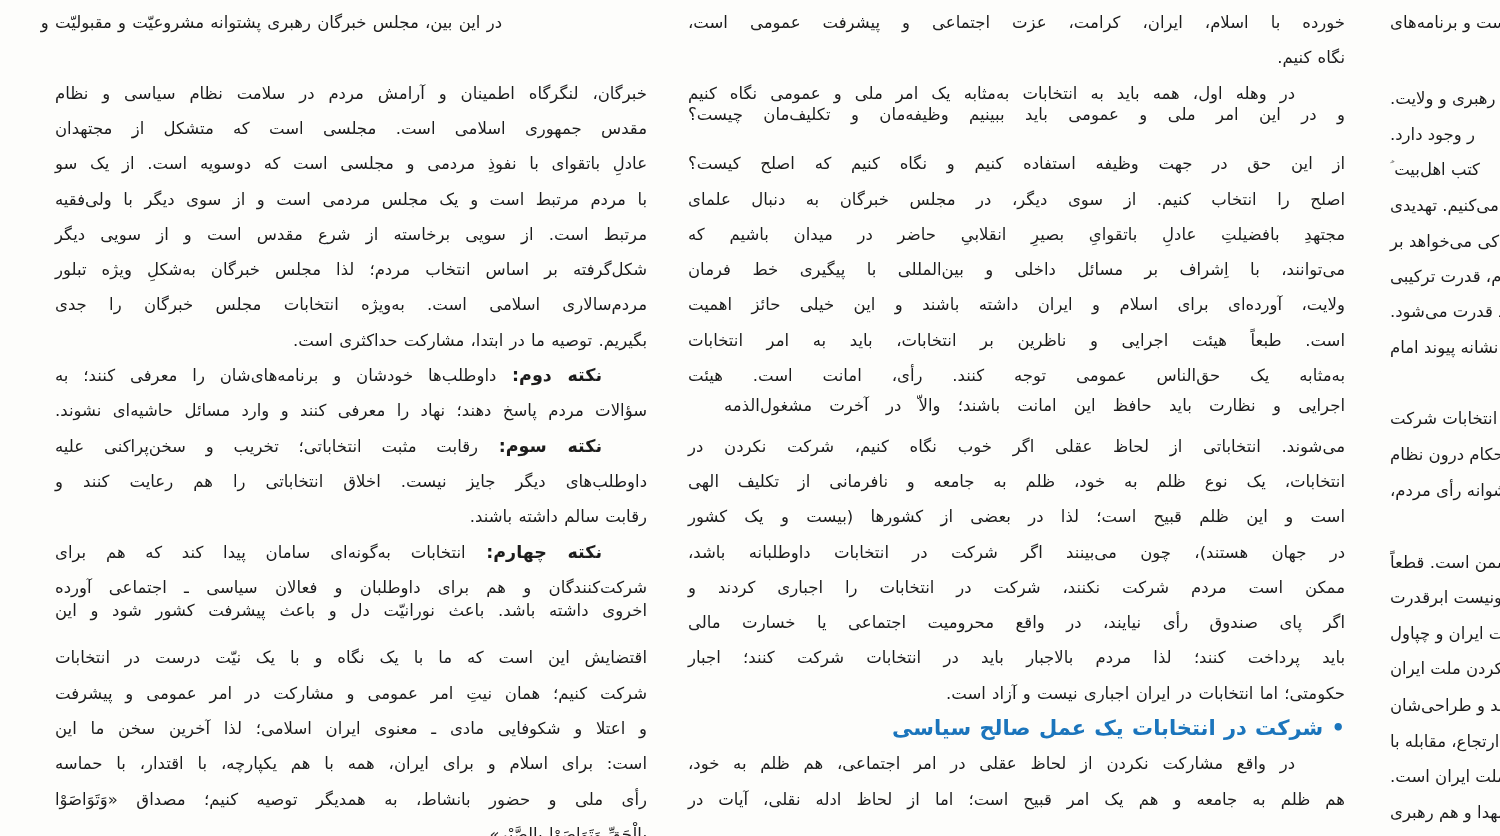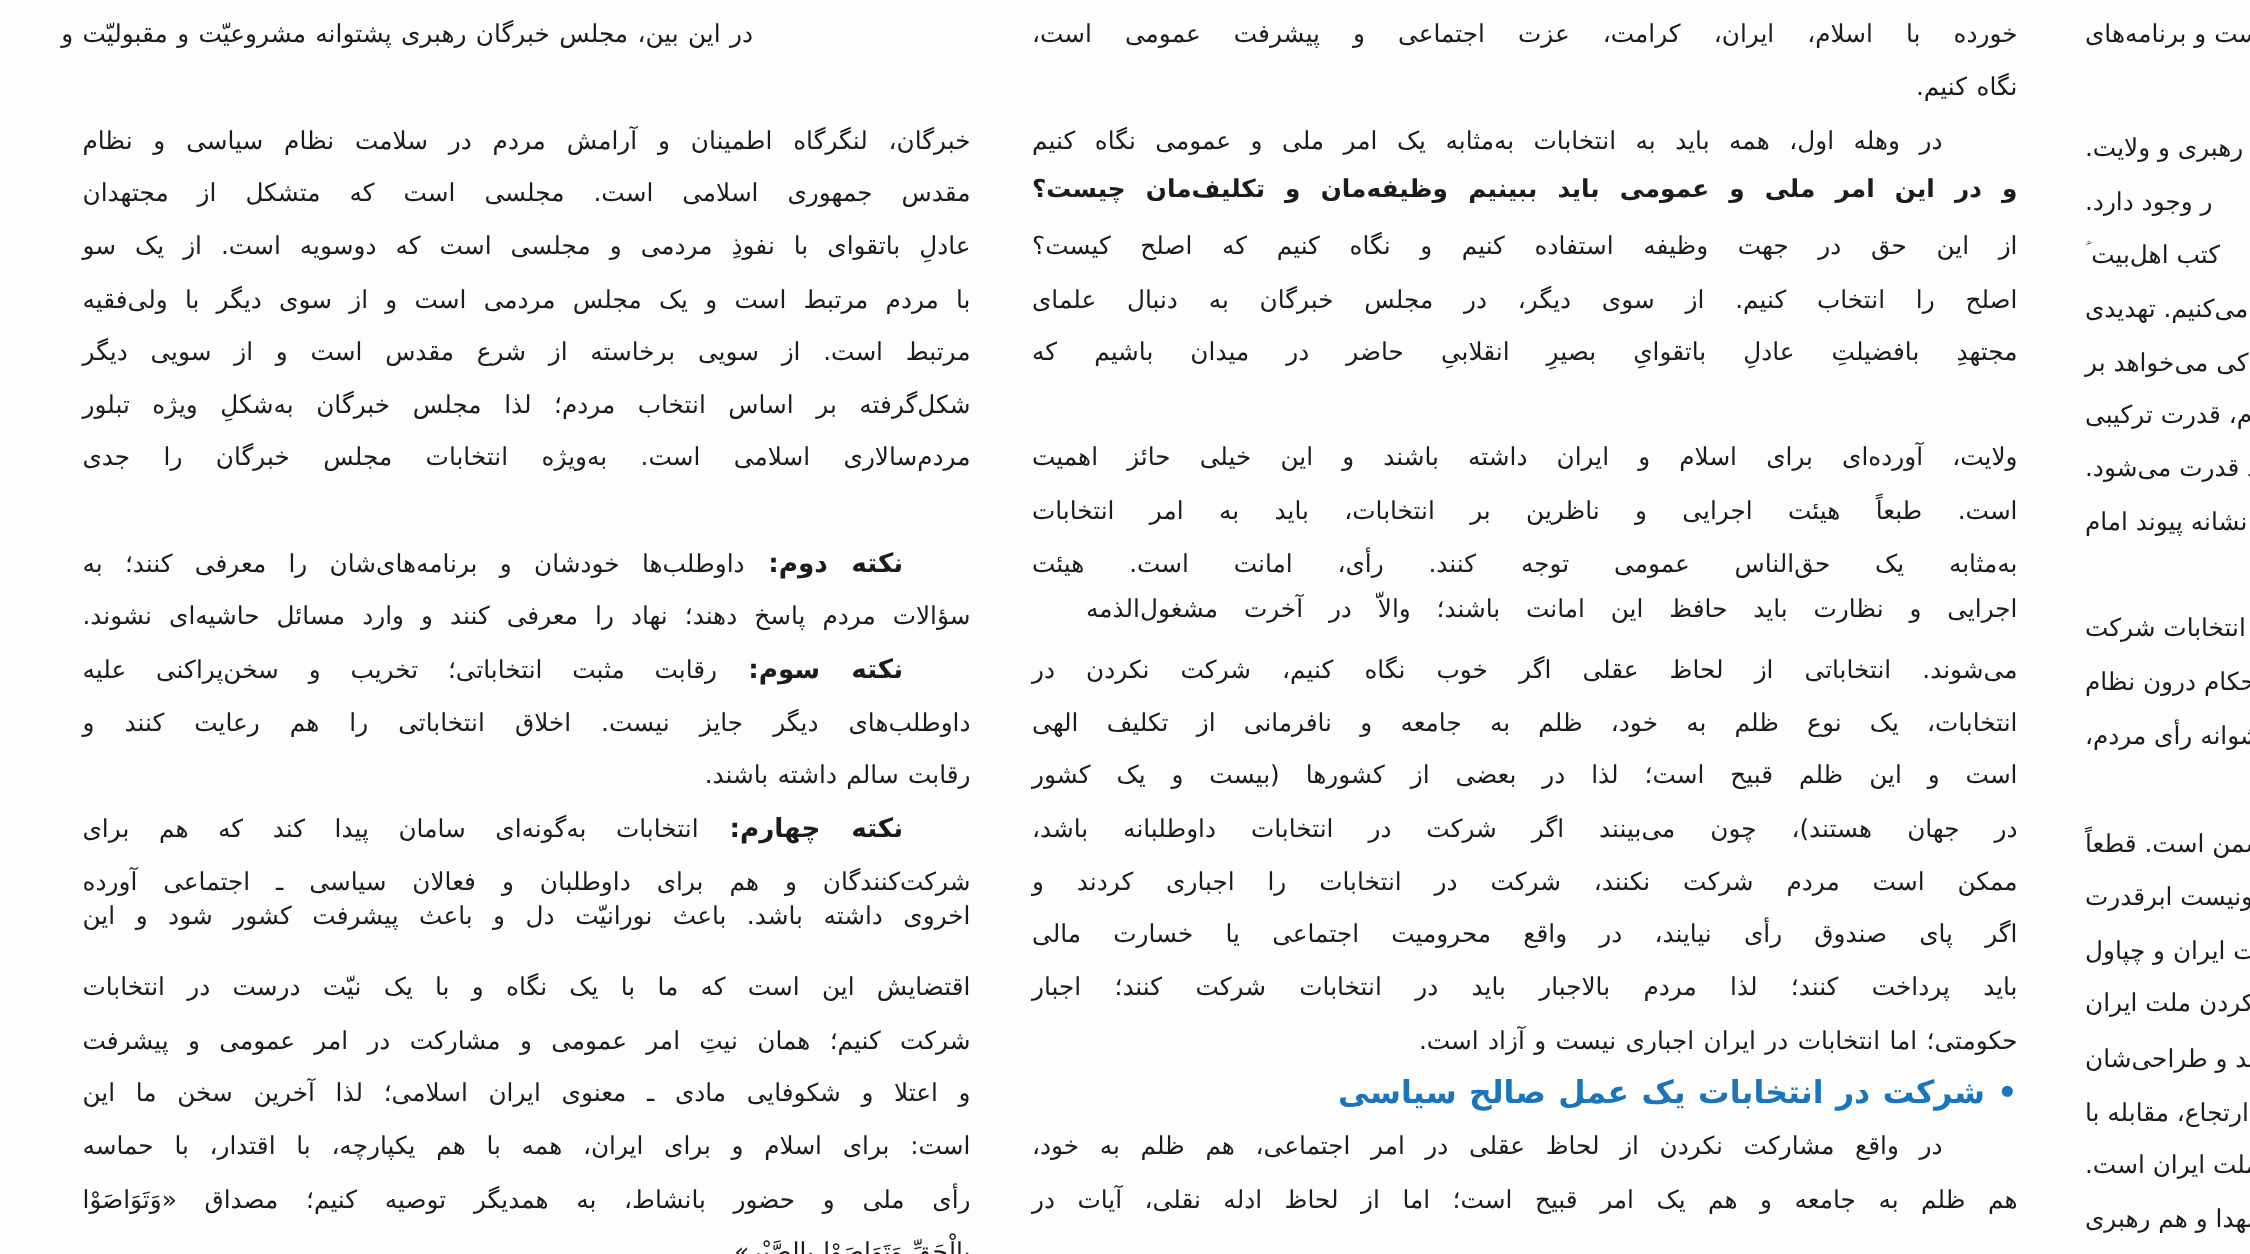--- a/index.html
+++ b/index.html
@@ -56,43 +56,45 @@
 <div class="page">
   <div class="col col-left">
       <div class="line" style="top: 6px; padding-right: 145px;">در این بین، مجلس خبرگان رهبری پشتوانه مشروعیّت و مقبولیّت و</div>
       <div class="line" style="top: 76.6px;">خبرگان، لنگرگاه اطمینان و آرامش مردم در سلامت نظام سیاسی و نظام</div>
       <div class="line" style="top: 111.9px;">مقدس جمهوری اسلامی است. مجلسی است که متشکل از مجتهدان</div>
       <div class="line" style="top: 147.2px;">عادلِ باتقوای با نفوذِ مردمی و مجلسی است که دوسویه است. از یک سو</div>
       <div class="line" style="top: 182.5px;">با مردم مرتبط است و یک مجلس مردمی است و از سوی دیگر با ولی‌فقیه</div>
       <div class="line" style="top: 217.8px;">مرتبط است. از سویی برخاسته از شرع مقدس است و از سویی دیگر</div>
       <div class="line" style="top: 253.1px;">شکل‌گرفته بر اساس انتخاب مردم؛ لذا مجلس خبرگان به‌شکلِ ویژه تبلور</div>
       <div class="line" style="top: 288.4px;">مردم‌سالاری اسلامی است. به‌ویژه انتخابات مجلس خبرگان را جدی</div>
+      <div class="line end" style="top: 323.7px;">بگیریم. توصیه ما در ابتدا، مشارکت حداکثری است.</div>
       <div class="line" style="top: 359px; padding-right: 45px;"><b class="lead">نکته دوم: </b>داوطلب‌ها خودشان و برنامه‌های‌شان را معرفی کنند؛ به</div>
       <div class="line" style="top: 394.3px;">سؤالات مردم پاسخ دهند؛ نهاد را معرفی کنند و وارد مسائل حاشیه‌ای نشوند.</div>
       <div class="line" style="top: 429.6px; padding-right: 45px;"><b class="lead">نکته سوم: </b>رقابت مثبت انتخاباتی؛ تخریب و سخن‌پراکنی علیه</div>
       <div class="line" style="top: 464.9px;">داوطلب‌های دیگر جایز نیست. اخلاق انتخاباتی را هم رعایت کنند و</div>
       <div class="line end" style="top: 500.2px;">رقابت سالم داشته باشند.</div>
       <div class="line" style="top: 535.5px; padding-right: 45px;"><b class="lead">نکته چهارم: </b>انتخابات به‌گونه‌ای سامان پیدا کند که هم برای</div>
       <div class="line" style="top: 570.8px;">شرکت‌کنندگان و هم برای داوطلبان و فعالان سیاسی ـ اجتماعی آورده</div>
       <div class="line" style="top: 594px;">اخروی داشته باشد. باعث نورانیّت دل و باعث پیشرفت کشور شود و این</div>
       <div class="line" style="top: 641.4px;">اقتضایش این است که ما با یک نگاه و با یک نیّت درست در انتخابات</div>
       <div class="line" style="top: 676.7px;">شرکت کنیم؛ همان نیتِ امر عمومی و مشارکت در امر عمومی و پیشرفت</div>
       <div class="line" style="top: 712px;">و اعتلا و شکوفایی مادی ـ معنوی ایران اسلامی؛ لذا آخرین سخن ما این</div>
       <div class="line" style="top: 747.3px;">است: برای اسلام و برای ایران، همه با هم یکپارچه، با اقتدار، با حماسه</div>
       <div class="line" style="top: 782.6px;">رأی ملی و حضور بانشاط، به همدیگر توصیه کنیم؛ مصداق «وَتَوَاصَوْا</div>
       <div class="line partial" style="top: 817.9px;">بِالْحَقِّ وَتَوَاصَوْا بِالصَّبْرِ»</div>
     </div>
   <div class="col col-mid">
       <div class="line" style="top: 6px;">خورده با اسلام، ایران، کرامت، عزت اجتماعی و پیشرفت عمومی است،</div>
       <div class="line end" style="top: 41.3px;">نگاه کنیم.</div>
       <div class="line" style="top: 76.6px; padding-right: 50px;">در وهله اول، همه باید به انتخابات به‌مثابه یک امر ملی و عمومی نگاه کنیم</div>
-      <div class="line" style="top: 109px; font-weight: bold;">و در این امر ملی و عمومی باید ببینیم وظیفه‌مان و تکلیف‌مان چیست؟</div>
+      <div class="line" style="top: 98px;">و در این امر ملی و عمومی باید ببینیم وظیفه‌مان و تکلیف‌مان چیست؟</div>
       <div class="line" style="top: 147.2px;">از این حق در جهت وظیفه استفاده کنیم و نگاه کنیم که اصلح کیست؟</div>
       <div class="line" style="top: 182.5px;">اصلح را انتخاب کنیم. از سوی دیگر، در مجلس خبرگان به دنبال علمای</div>
       <div class="line" style="top: 217.8px;">مجتهدِ بافضیلتِ عادلِ باتقوایِ بصیرِ انقلابیِ حاضر در میدان باشیم که</div>
+      <div class="line" style="top: 253.1px;">می‌توانند، با اِشراف بر مسائل داخلی و بین‌المللی با پیگیری خط فرمان</div>
       <div class="line" style="top: 288.4px;">ولایت، آورده‌ای برای اسلام و ایران داشته باشند و این خیلی حائز اهمیت</div>
       <div class="line" style="top: 323.7px;">است. طبعاً هیئت اجرایی و ناظرین بر انتخابات، باید به امر انتخابات</div>
       <div class="line" style="top: 359px;">به‌مثابه یک حق‌الناس عمومی توجه کنند. رأی، امانت است. هیئت</div>
       <div class="line" style="top: 389px; margin-left: 36px;">اجرایی و نظارت باید حافظ این امانت باشند؛ والاّ در آخرت مشغول‌الذمه</div>
       <div class="line" style="top: 429.6px;">می‌شوند. انتخاباتی از لحاظ عقلی اگر خوب نگاه کنیم، شرکت نکردن در</div>
       <div class="line" style="top: 464.9px;">انتخابات، یک نوع ظلم به خود، ظلم به جامعه و نافرمانی از تکلیف الهی</div>
       <div class="line" style="top: 500.2px;">است و این ظلم قبیح است؛ لذا در بعضی از کشورها (بیست و یک کشور</div>
       <div class="line" style="top: 535.5px;">در جهان هستند)، چون می‌بینند اگر شرکت در انتخابات داوطلبانه باشد،</div>
       <div class="line" style="top: 570.8px;">ممکن است مردم شرکت نکنند، شرکت در انتخابات را اجباری کردند و</div>
       <div class="line" style="top: 606.1px;">اگر پای صندوق رأی نیایند، در واقع محرومیت اجتماعی یا خسارت مالی</div>

